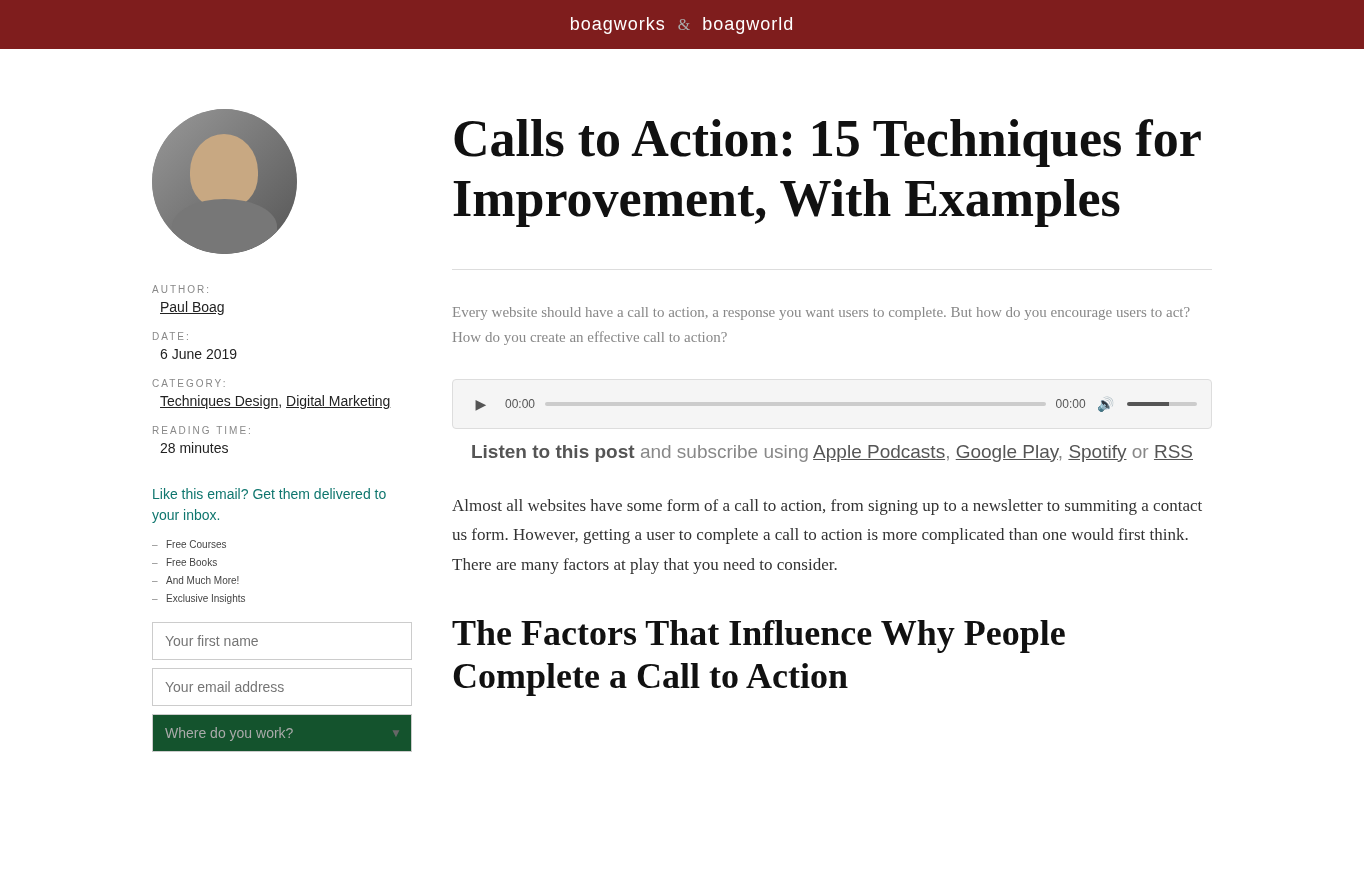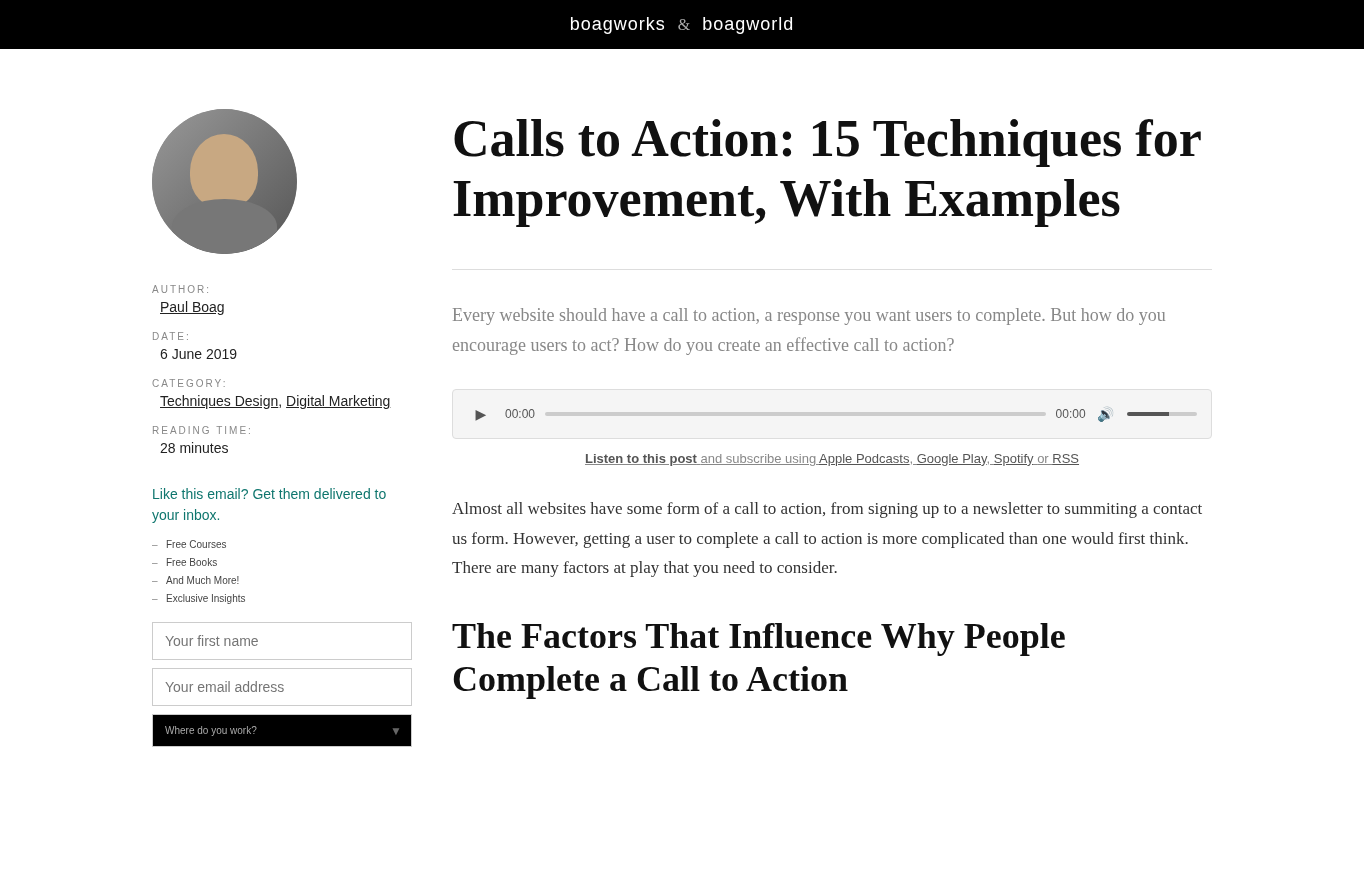--- a/index.html
+++ b/index.html
@@ -1,20 +1,20 @@
 <!DOCTYPE html>
 <html><head>
   <meta charset="utf-8">
   <style>
     * { box-sizing: border-box; margin: 0; padding: 0; }
     body { font-family: Georgia, 'Times New Roman', serif; background: #fff; color: #222; }
 
     
     .top-nav {
-      background: #000000;
+      background: #7f1d1d;
       padding: 14px 0;
       text-align: center;
     }
     .top-nav-inner {
       display: inline-flex;
       align-items: center;
       gap: 12px;
     }
     .nav-brand {
       color: #fff;
@@ -147,23 +147,23 @@
     }
     .signup-select-wrapper {
       position: relative;
       width: 100%;
     }
     .signup-select {
       width: 100%;
       padding: 10px 32px 10px 12px;
       border: 1px solid #ccc;
       font-family: Arial, Helvetica, sans-serif;
-      font-size: 10px;
+      font-size: 14px;
       color: #aaa;
-      background: #000000;
+      background: #14532d;
       appearance: none;
       outline: none;
       cursor: pointer;
     }
     .select-arrow {
       position: absolute;
       right: 10px;
       top: 50%;
       transform: translateY(-50%);
       pointer-events: none;
@@ -184,21 +184,21 @@
       color: #111;
       margin-bottom: 40px;
     }
     .divider {
       border: none;
       border-top: 1px solid #ddd;
       margin-bottom: 30px;
     }
     .article-intro {
       font-family: Georgia, serif;
-      font-size: 18px;
+      font-size: 15px;
       color: #888;
       line-height: 1.7;
       margin-bottom: 28px;
     }
 
     
     .audio-player {
       background: #f5f5f5;
       border: 1px solid #ddd;
       border-radius: 4px;
@@ -245,25 +245,24 @@
     .volume-slider {
       width: 70px;
       height: 4px;
       background: linear-gradient(to right, #555 60%, #ccc 60%);
       border-radius: 2px;
       cursor: pointer;
       position: relative;
     }
     .audio-caption {
       font-family: Arial, Helvetica, sans-serif;
-      font-size: 13px;
+      font-size: 19px;
       color: #888;
       text-align: center;
       margin-bottom: 28px;
-      text-decoration: underline;
     }
     .audio-caption strong {
       color: #555;
     }
     .audio-caption a {
       color: #555;
       text-decoration: underline;
     }
 
     

